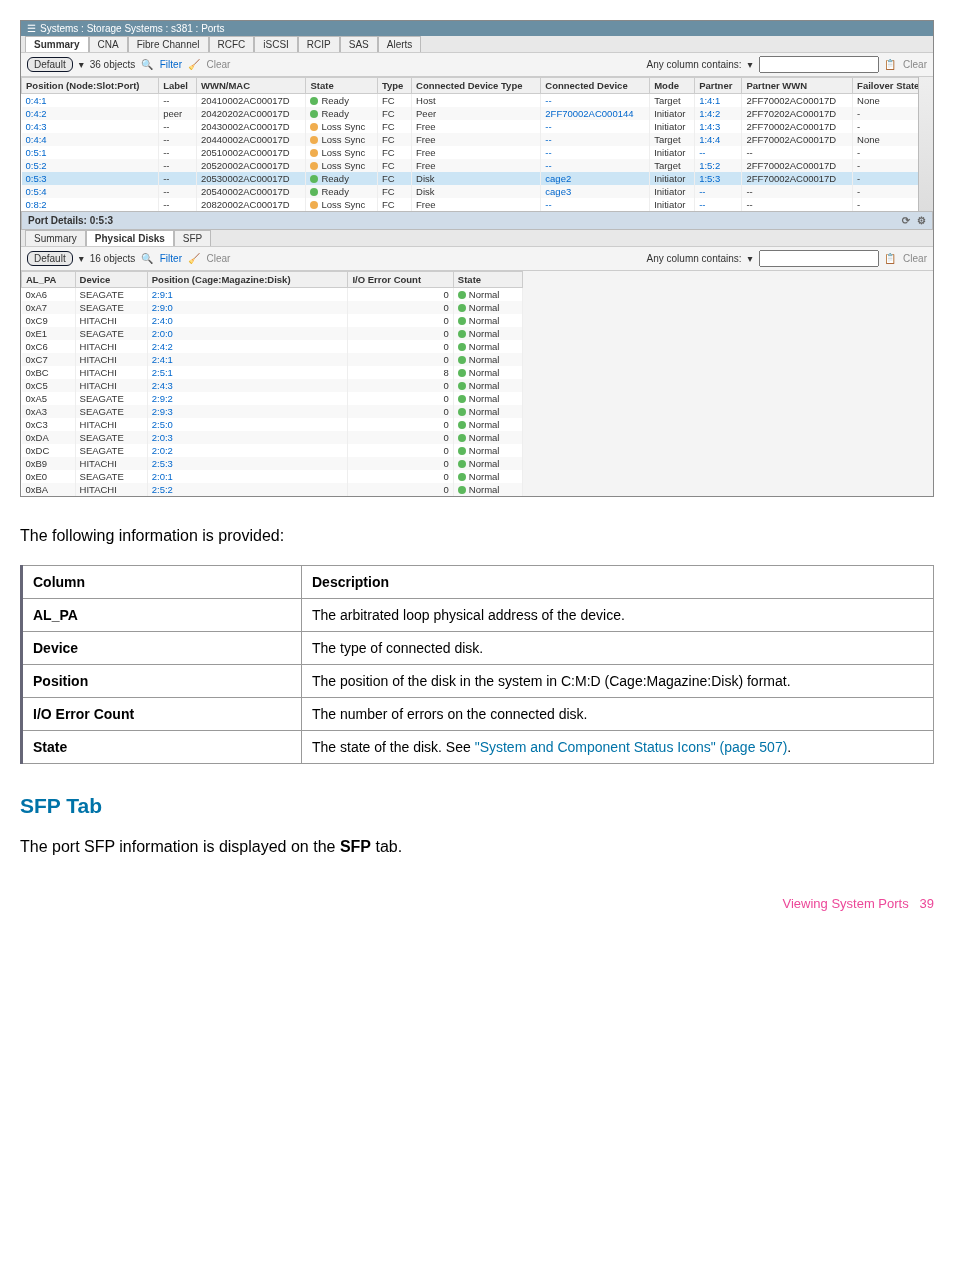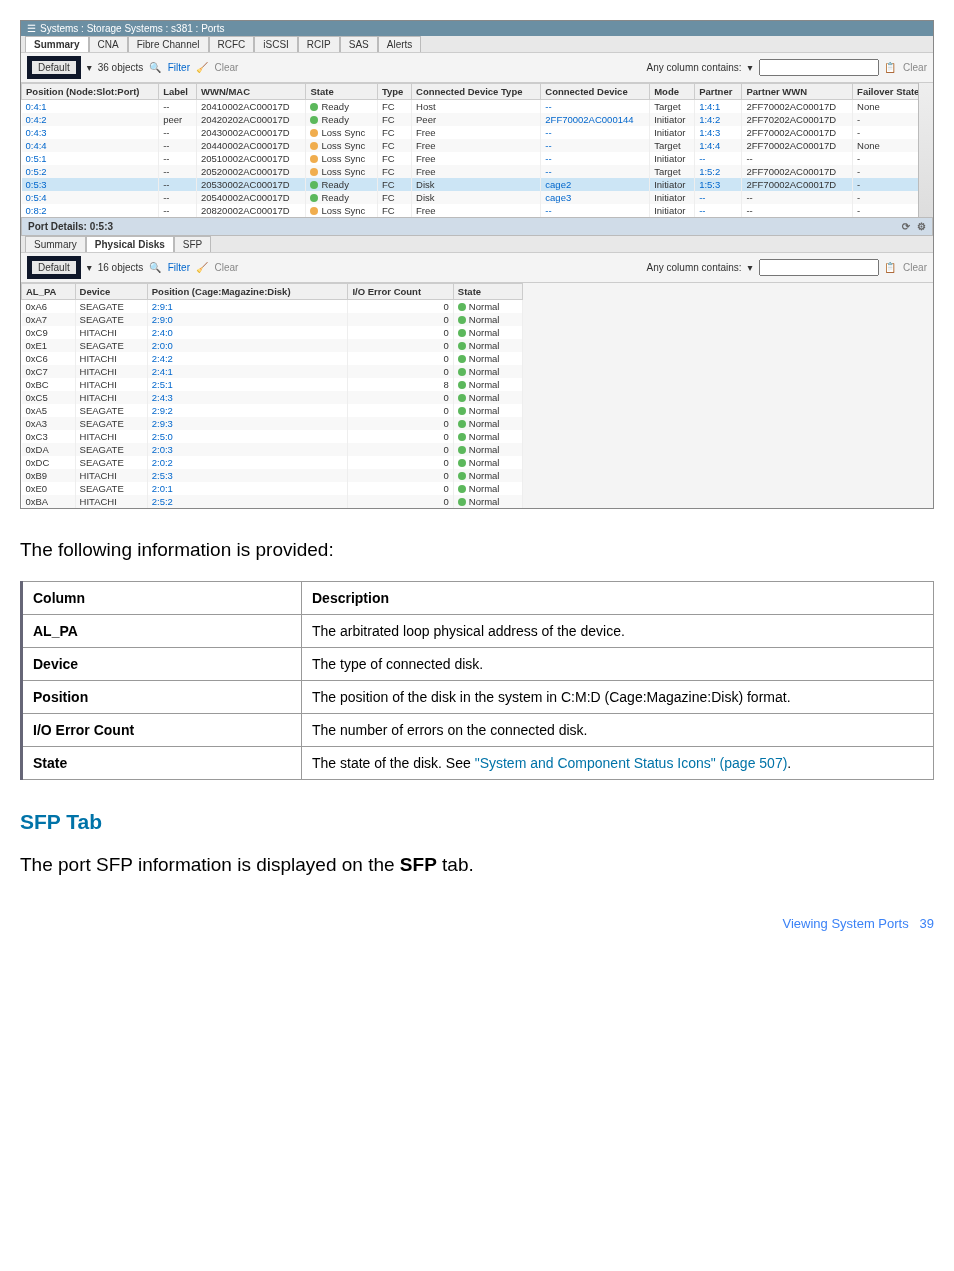--- a/index.html
+++ b/index.html
@@ -4,49 +4,49 @@
 <style>
   * { box-sizing: border-box; }
   body { margin: 0; padding: 20px; font-family: Arial, sans-serif; font-size: 12px; background: #fff; color: #000; }
   .screenshot { border: 1px solid #888; background: #f4f4f4; font-size: 10px; color: #333; margin-bottom: 30px; }
   .breadcrumb { background: #6b8fa3; color: #fff; padding: 2px 6px; font-size: 10px; display: flex; align-items: center; }
   .breadcrumb .icon { margin-right: 4px; }
   .tabrow { background: #e8e8e8; border-bottom: 1px solid #ccc; padding: 0 4px; display: flex; }
   .tab { padding: 2px 8px; border: 1px solid #bbb; border-bottom: none; background: #f0f0f0; margin-right: 0; font-size: 10px; cursor: pointer; }
   .tab.active { background: #fff; font-weight: bold; }
   .toolbar { padding: 3px 6px; display: flex; align-items: center; gap: 6px; font-size: 10px; border-bottom: 1px solid #ccc; }
-  .toolbar .btn { padding: 1px 6px; border: 5px solid #0f172a; background: #e8e8e8; border-radius: 0; }
+  .toolbar .btn { padding: 1px 6px; border: 1px solid #0f172a; background: #e8e8e8; border-radius: 6px; }
   .toolbar .link { color: #0066cc; cursor: pointer; }
   .toolbar .filter-icon { color: #0066cc; }
   .toolbar .spacer { flex: 1; }
   .toolbar input { width: 120px; font-size: 10px; }
   .data-table { width: 100%; border-collapse: collapse; font-size: 9.5px; background: #fff; }
   .data-table th { background: #f0f0f0; border: 1px solid #ccc; padding: 2px 4px; text-align: left; font-weight: bold; color: #333; }
   .data-table td { padding: 1px 4px; border-right: 1px solid #eee; }
   .data-table tbody tr:nth-child(even) { background: #f8f8f8; }
   .data-table tbody tr.highlight { background: #cce5f5; }
   .status-dot { display: inline-block; width: 8px; height: 8px; border-radius: 50%; margin-right: 3px; vertical-align: middle; }
   .dot-green { background: #5cb85c; }
   .dot-yellow { background: #f0ad4e; }
   .pos-link { color: #0066cc; }
   .partner-link { color: #0066cc; }
   .section-header { background: #d0dce8; border: 1px solid #bbb; padding: 3px 6px; font-weight: bold; font-size: 10px; display:flex; justify-content:space-between; align-items:center; }
   .refresh-icons span { color:#666; margin-left:4px; cursor:pointer; }
   .scroll-box { max-height: 145px; overflow-y: hidden; position: relative; }
   .scroll-box::after { content:""; position:absolute; right:0; top:0; bottom:0; width:14px; background: linear-gradient(#eee,#ddd); border-left:1px solid #bbb; }
 
-  .body-text { font-size: 19px; margin: 20px 0; color: #000; }
+  .body-text { font-size: 16px; margin: 20px 0; color: #000; }
   .desc-table { width: 100%; border-collapse: collapse; margin-bottom: 30px; }
   .desc-table th, .desc-table td { border: 1px solid #999; padding: 8px 10px; text-align: left; font-size: 14px; vertical-align: top; }
   .desc-table th { background: #fff; }
   .desc-table thead th { font-weight: bold; }
   .desc-table td:first-child, .desc-table th:first-child { width: 280px; font-weight: bold; border-left: 3px solid #667; }
   .desc-link { color: #0073a8; }
   .section-title { color: #0073a8; font-size: 21px; margin: 24px 0 2px; }
-  .footer { text-align: right; font-size: 13px; margin-top: 40px; color: #3b82f6; }
+  .footer { text-align: right; font-size: 13px; margin-top: 40px; color: #ec4899; }
 </style>
 </head>
 <body>
 
 <div class="screenshot">
 
   <div class="breadcrumb">
     <span class="icon">☰</span>
     <span>Systems : Storage Systems : s381 : Ports</span>
   </div>

